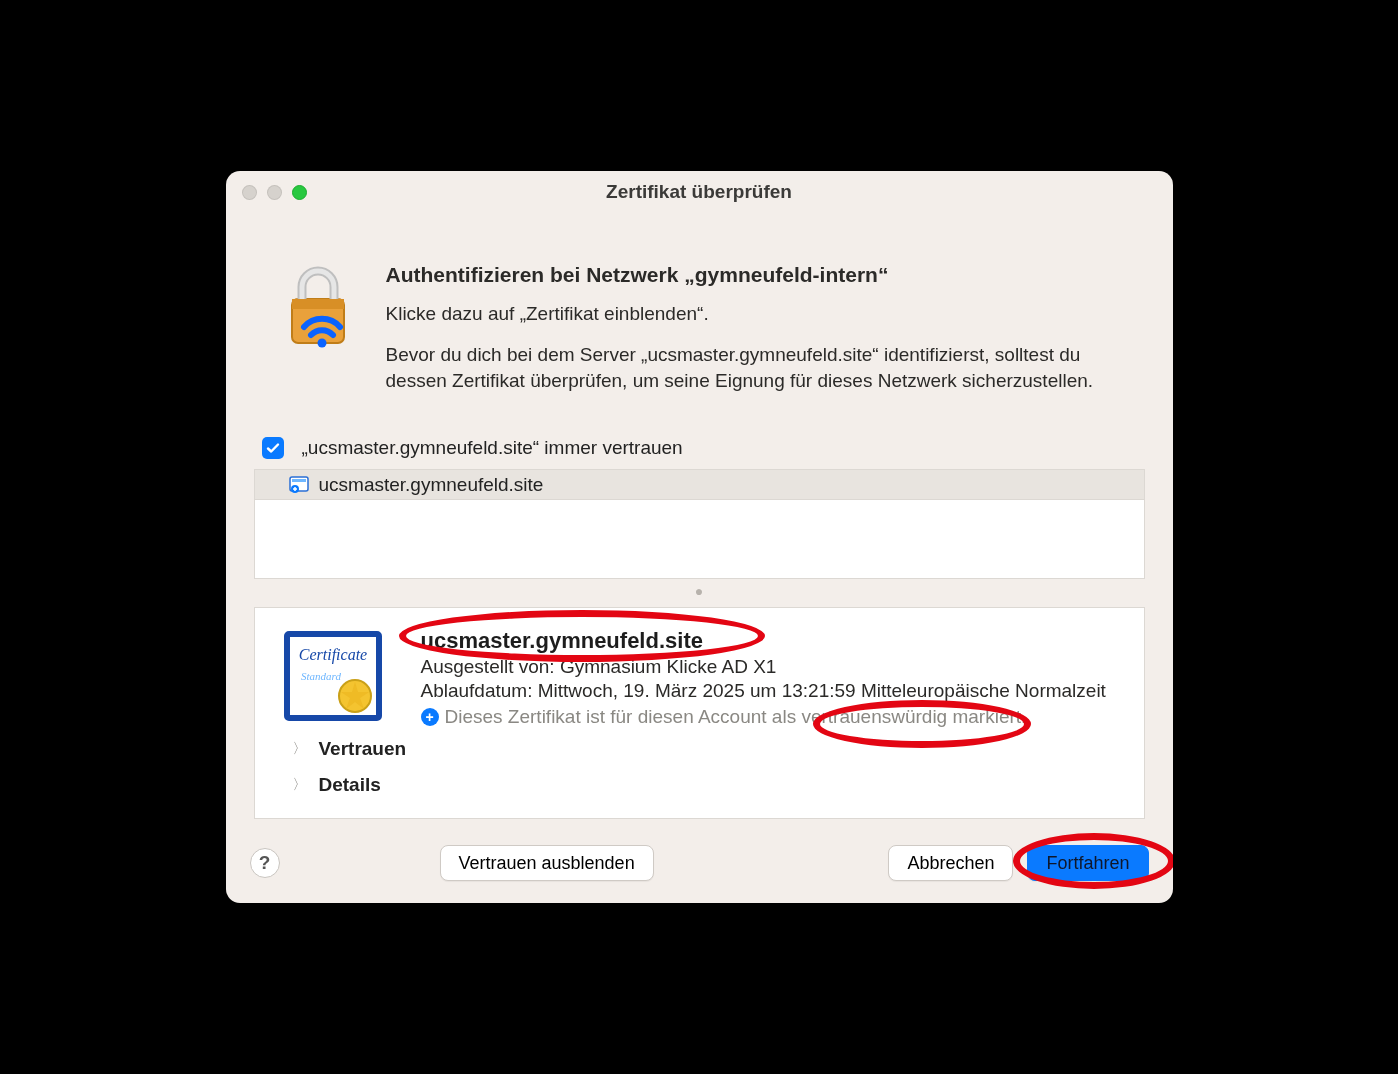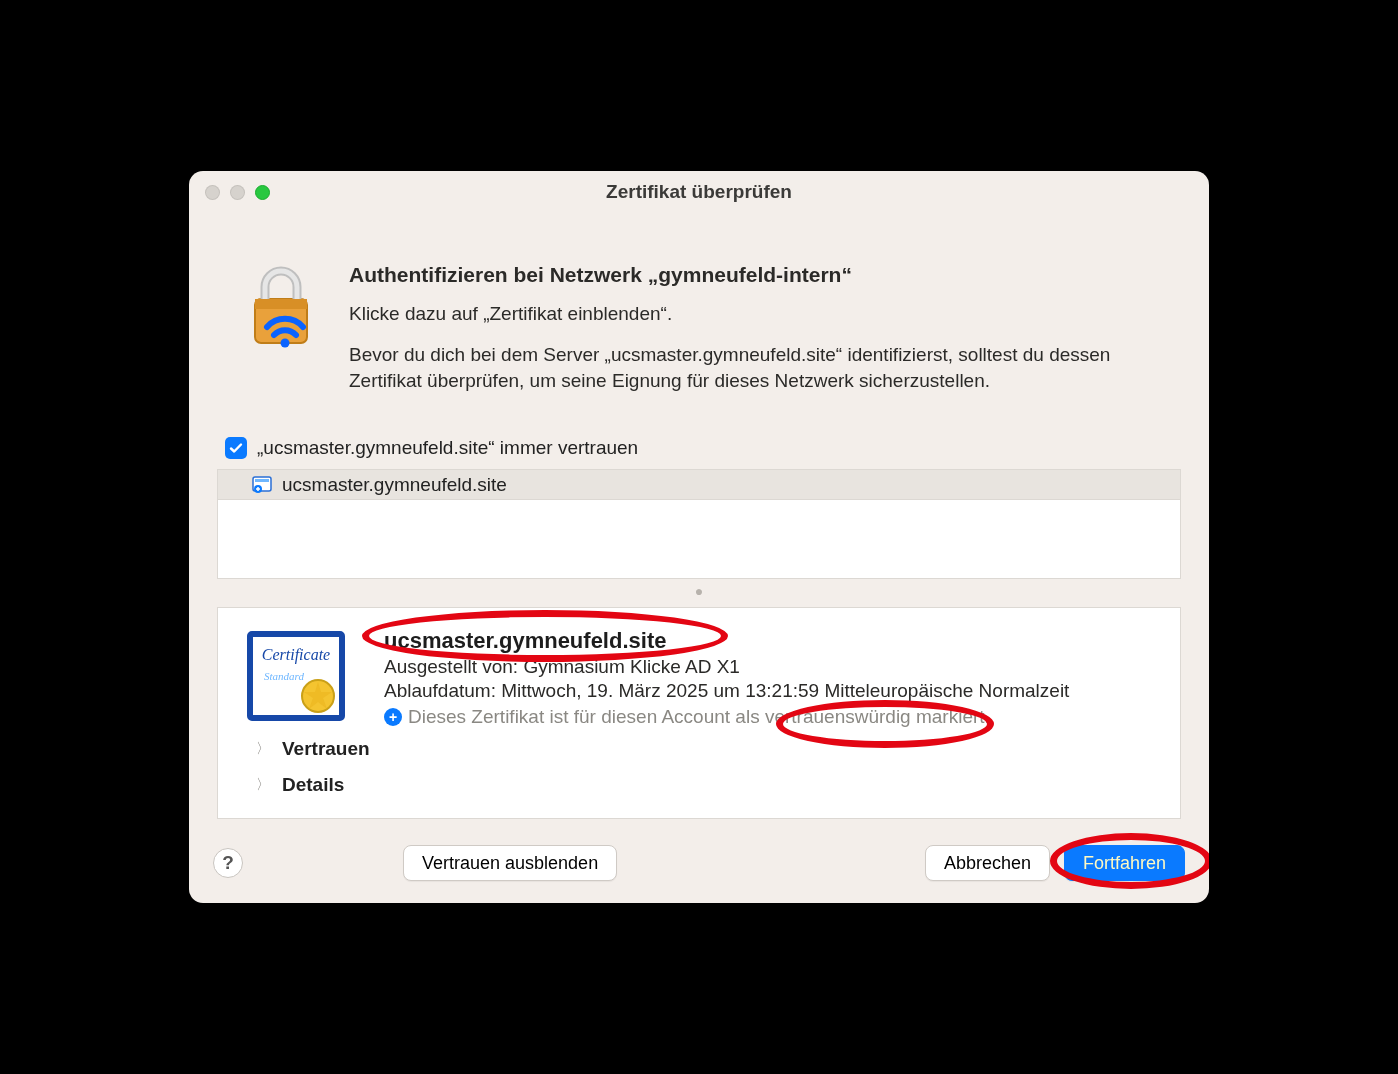--- a/index.html
+++ b/index.html
@@ -8,21 +8,21 @@
     width: 1398px;
     height: 1074px;
     font-family: -apple-system, "Helvetica Neue", Helvetica, Arial, sans-serif;
     font-size: 19px;
     color: #222;
     display: flex;
     align-items: center;
     justify-content: center;
   }
   .window {
-    width: 1020px;
+    width: 947px;
     background: #f3eeea;
     border-radius: 14px;
     box-shadow: 0 0 0 1px rgba(0,0,0,.15), 0 40px 80px rgba(0,0,0,.6);
     overflow: hidden;
     position: relative;
   }
   .titlebar {
     height: 44px;
     display: flex;
     align-items: center;
@@ -66,21 +66,21 @@
   .hero p {
     font-size: 19px;
     line-height: 1.35;
     color: #2b2a28;
     margin-bottom: 16px;
   }
 
   .trust-row {
     display: flex;
     align-items: center;
-    gap: 10px;
+    gap: 18px;
     padding: 2px 0 10px 8px;
   }
   .checkbox {
     width: 22px; height: 22px;
     border-radius: 5px;
     background: #0a7aff;
     display: flex; align-items: center; justify-content: center;
   }
   .checkbox svg { width: 16px; height: 16px; }
 
@@ -172,21 +172,21 @@
     padding: 0 18px;
     border-radius: 8px;
     border: 1px solid #cfcac5;
     background: #fff;
     font-size: 18px;
     display: inline-flex; align-items: center; justify-content: center;
     box-shadow: 0 1px 1px rgba(0,0,0,.05);
   }
   .btn.primary {
     background: #0a7aff;
-    color: #fef9c3;
+    color: #0f172a;
     border-color: #0a7aff;
   }
   .flex1 { flex: 1; }
 
   
   .anno {
     position: absolute;
     border: 7px solid #e30613;
     border-radius: 50%;
     pointer-events: none;

